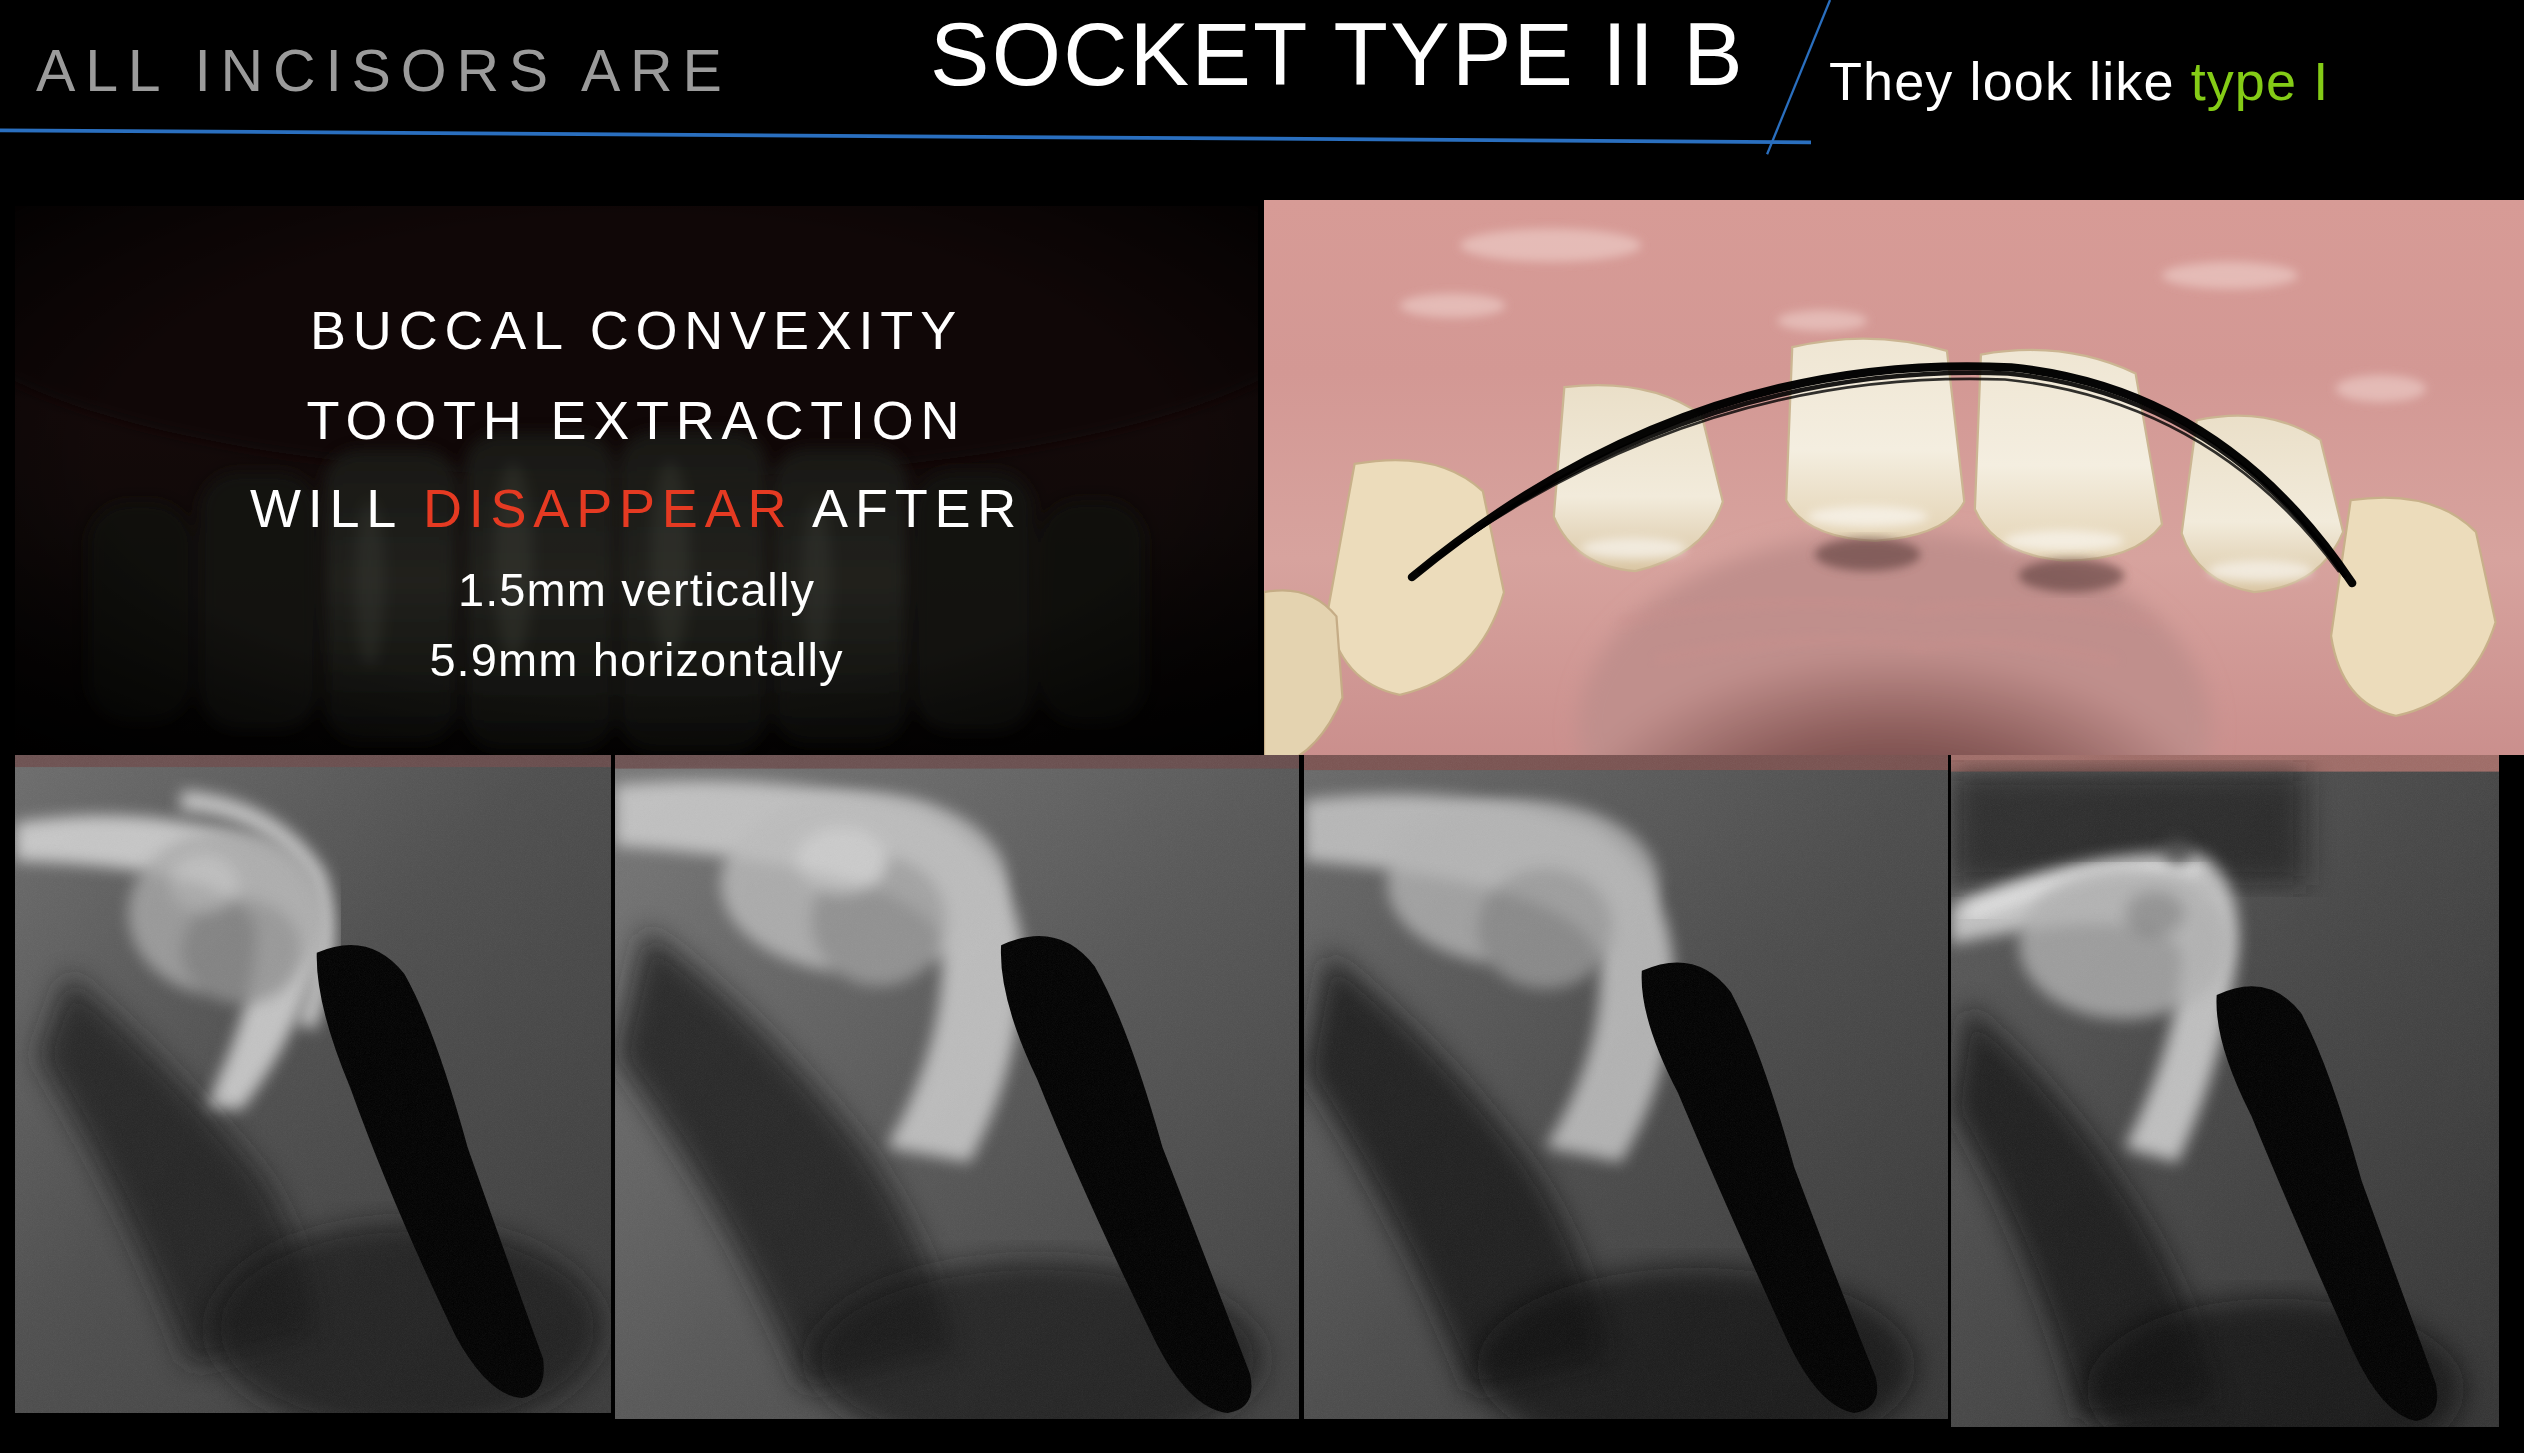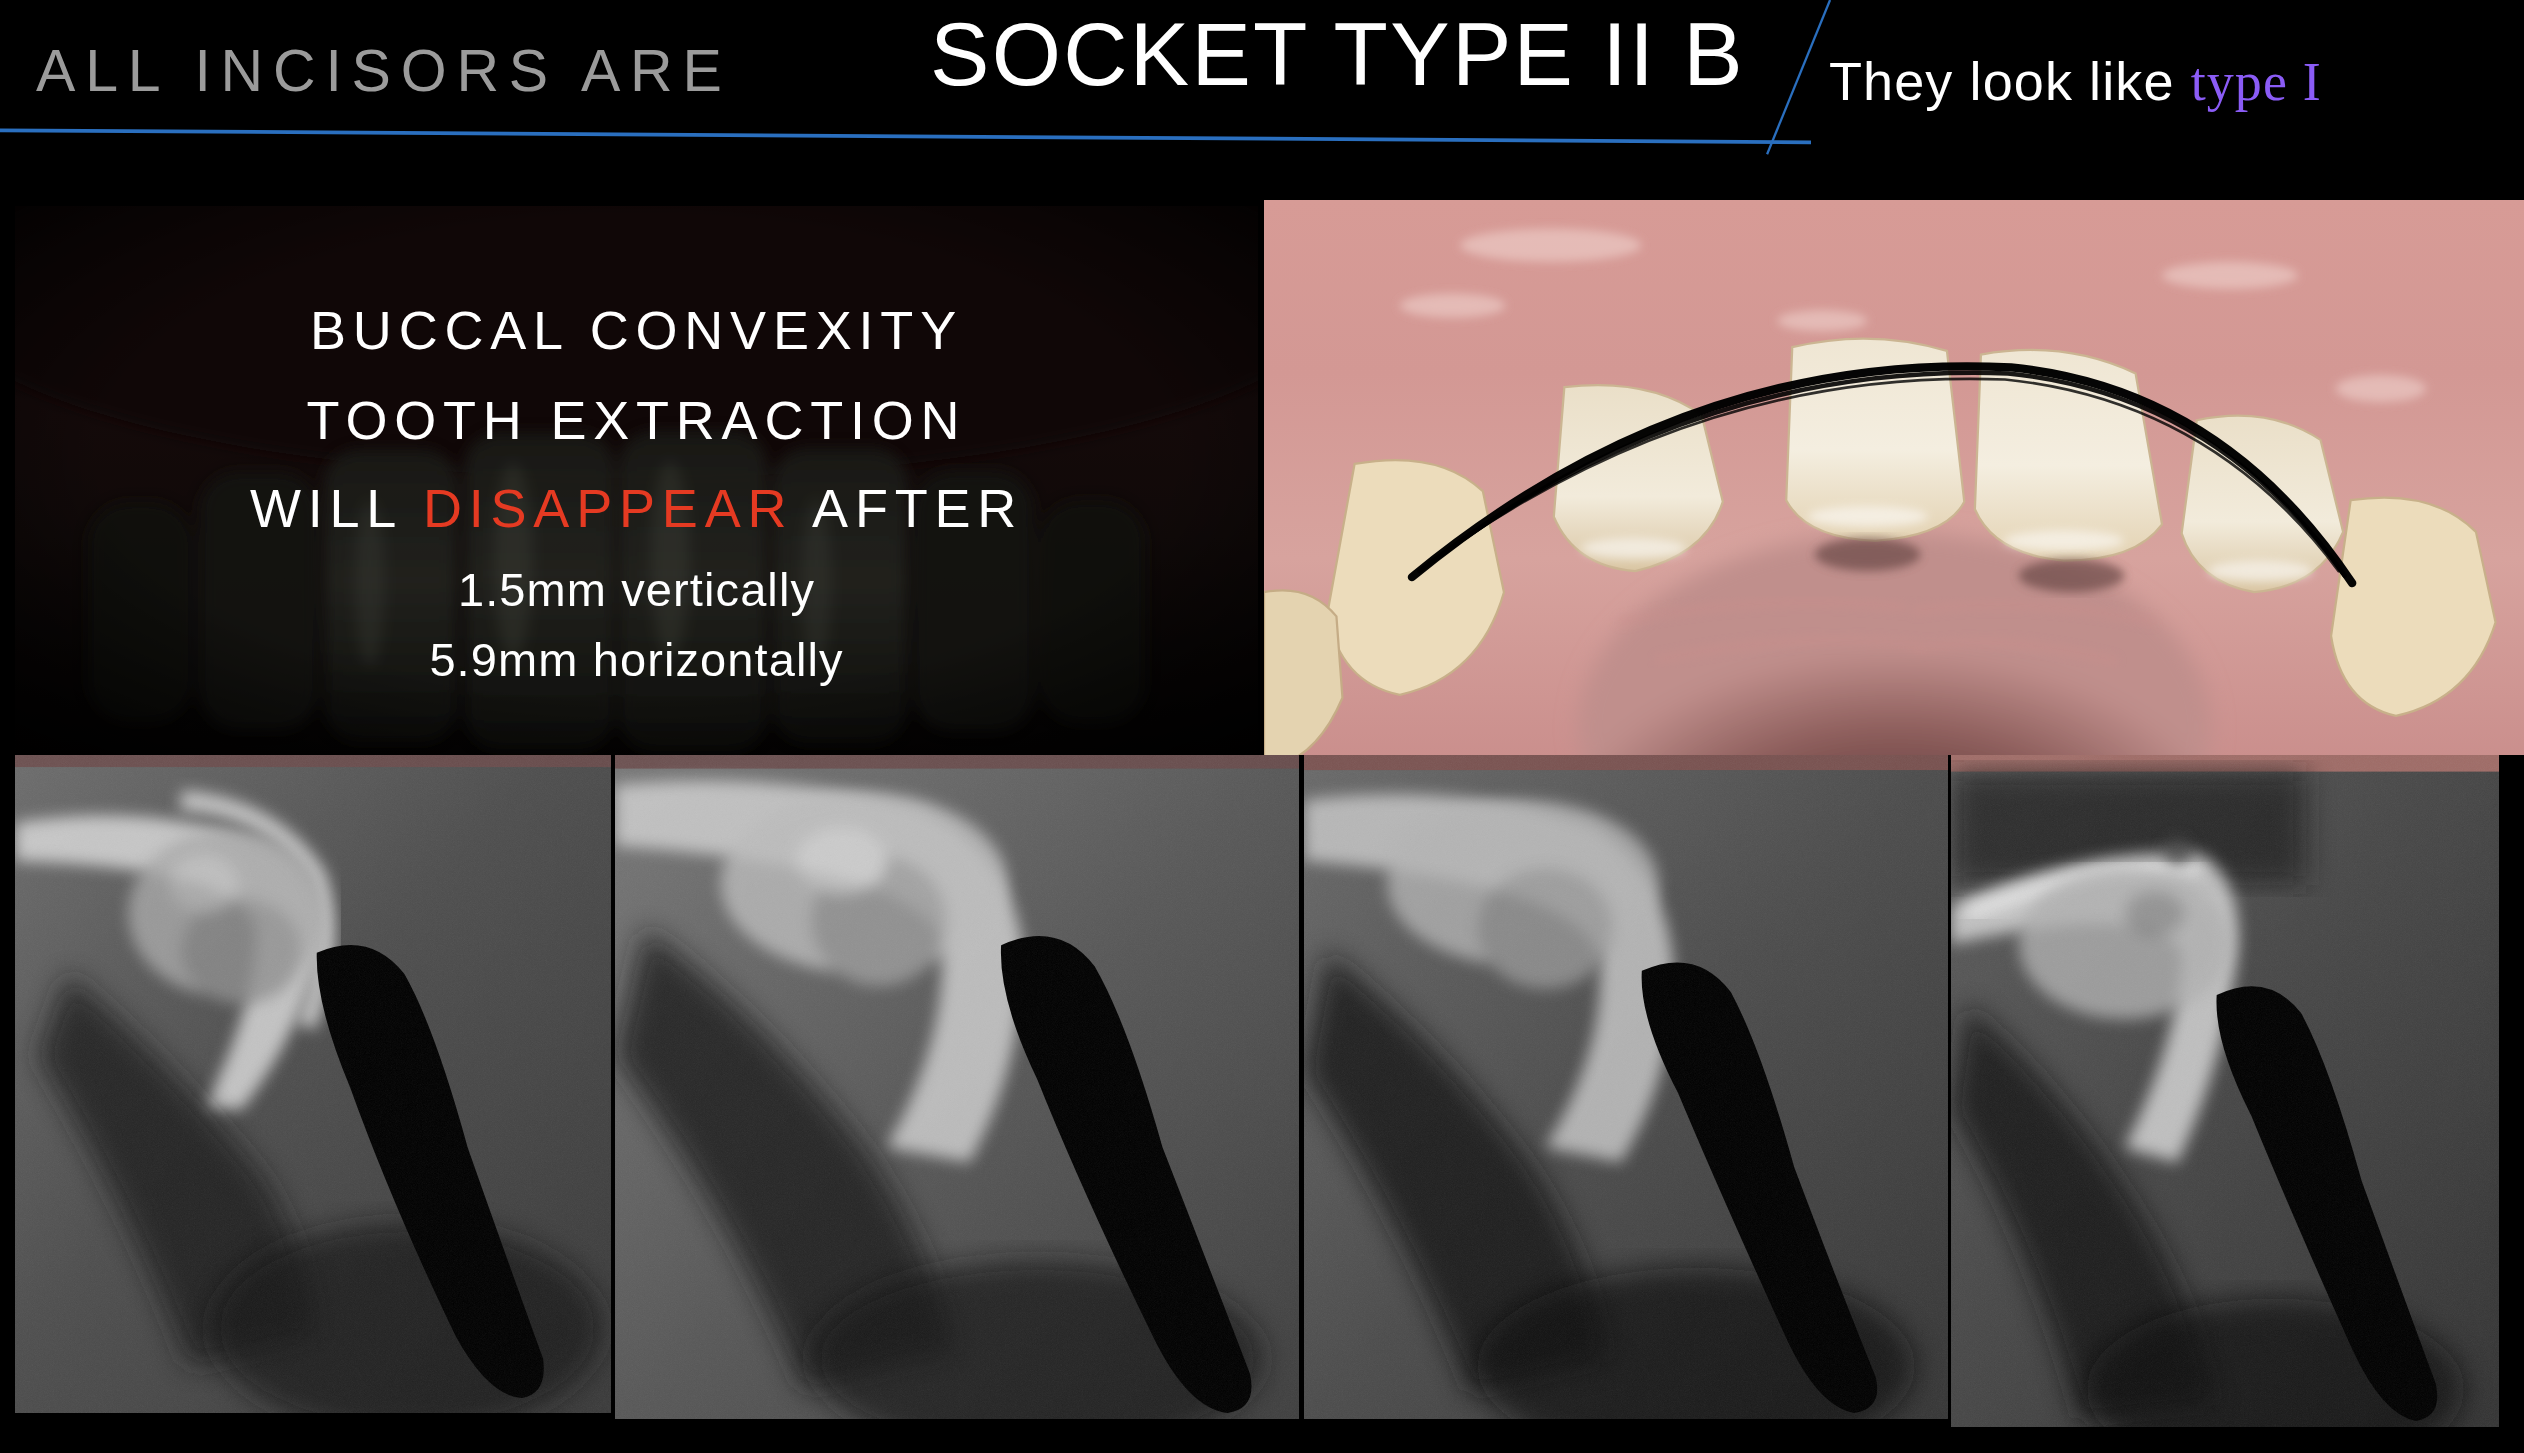--- a/index.html
+++ b/index.html
@@ -23,21 +23,21 @@
   #title-main {
     position:absolute; left:930px; top:10px;
     font-size:89px; letter-spacing:2.3px; font-weight:400;
     color:#ffffff; white-space:nowrap; line-height:1;
   }
   #title-sub {
     position:absolute; left:1829px; top:54px;
     font-size:54px; letter-spacing:1.1px; font-weight:300;
     color:#ffffff; white-space:nowrap; line-height:1;
   }
-  #title-sub .accent { color:#8b5cf6;font-family:Liberation Serif, serif; }
+  #title-sub .accent { color:#84cc16; }
 
   #hdr-underline {
     position:absolute; left:0; top:128px; width:1811px; height:16.6px;
     overflow:visible;
   }
   #hdr-slash {
     position:absolute; left:1758px; top:0px; width:91px; height:158px;
   }
 
   

